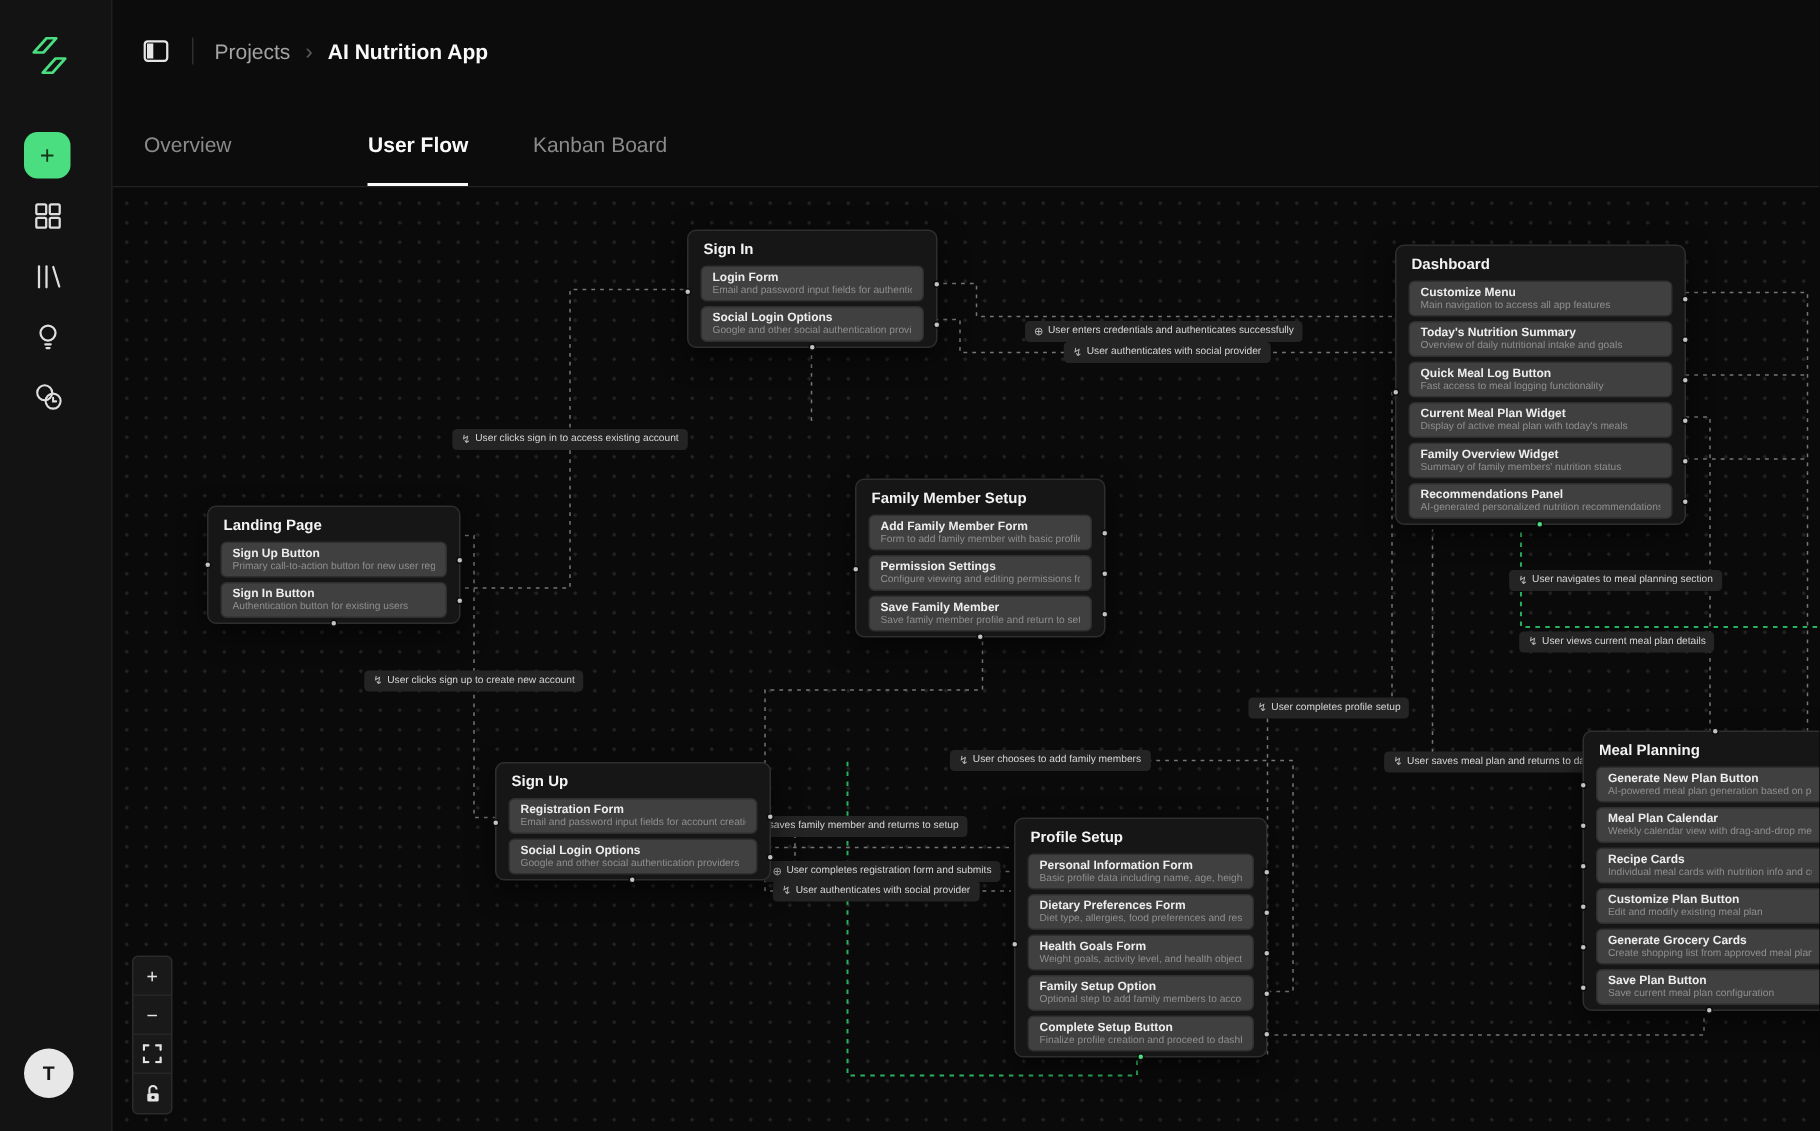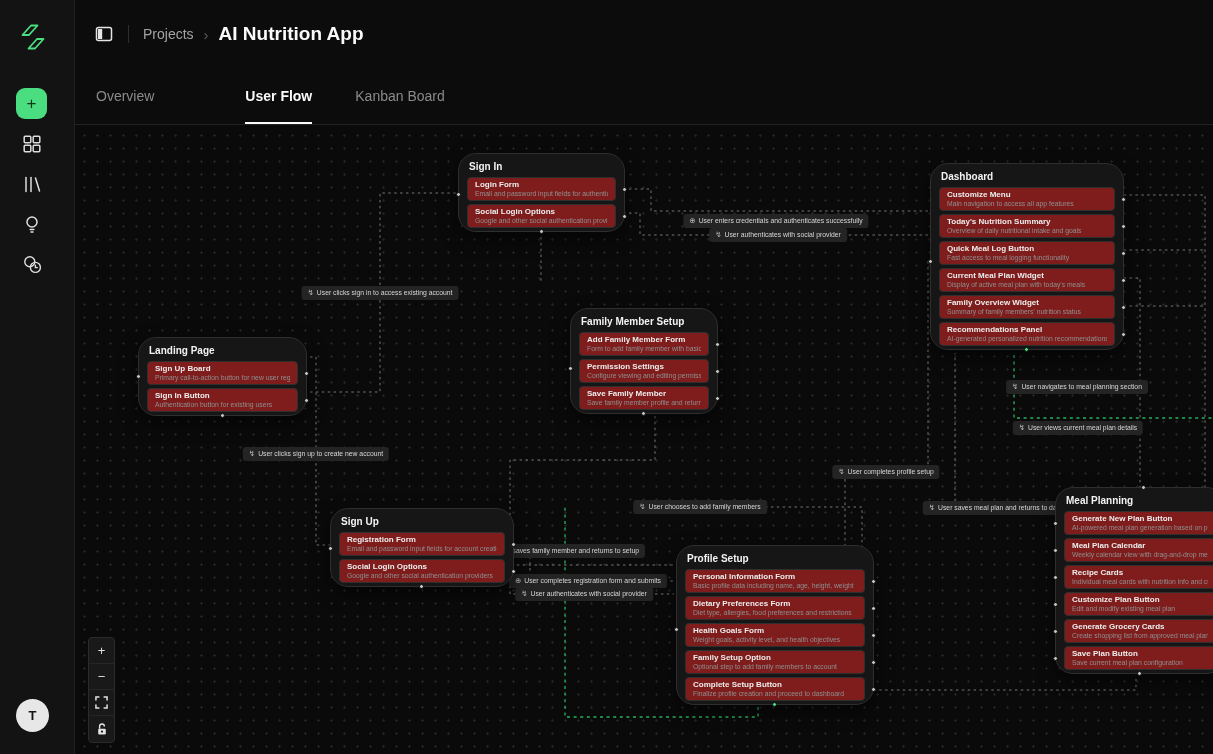--- a/index.html
+++ b/index.html
@@ -19,40 +19,40 @@
     background:#e7e7e7; color:#161616; font-size:13px; font-weight:700; text-align:center;
     line-height:33px; cursor:pointer; }
 
   
   .main { flex:1; display:flex; flex-direction:column; background:#0c0c0c; min-width:0; }
   .topbar { height:68px; display:flex; align-items:center; padding-left:18px; flex:0 0 68px;text-align:right; }
   .panel-toggle { background:none; border:none; padding:2px; cursor:pointer; color:#e5e5e5; display:flex; }
   .tb-div { width:1px; height:18px; background:#2e2e2e; margin:0 14px 0 13px; }
   .crumb { font-size:14px; color:#a3a3a3; cursor:pointer; }
   .crumb-sep { color:#5d5d5d; font-size:15px; margin:0 10px; }
-  .crumb-cur { font-size:19px; color:#fafafa; font-weight:600; }
+  .crumb-cur { font-size:14px; color:#fafafa; font-weight:600; }
 
   .tabs { height:57px; flex:0 0 57px; display:flex; align-items:stretch; gap:43px;
     padding-left:21px; border-bottom:1px solid #222; }
   .tab { display:flex; align-items:center; font-size:14px; color:#8a8a8a; cursor:pointer;
     border-bottom:2px solid transparent; padding-top:2px; }
   .tab.active { color:#fafafa; font-weight:600; border-bottom-color:#fafafa;margin-left:48px; }
 
   
   .canvas { position:relative; flex:1; overflow:hidden; background:#0a0a0a;
     background-image:radial-gradient(circle,#232323 1px,transparent 1.15px);
     background-size:13px 13px; background-position:3px 4px; }
   .edges { position:absolute; left:0; top:0; z-index:1; }
   .edges path.e { fill:none; stroke:#767676; stroke-width:1; stroke-dasharray:2.5 3.4; }
   .edges path.g { fill:none; stroke:#27b35e; stroke-width:1.3; stroke-dasharray:3 3.6; }
 
-  .node { position:absolute; background:#161616; border:1px solid #2e2e2e; border-radius:18px;
+  .node { position:absolute; background:#161616; border:1px solid #2e2e2e; border-radius:6px;
     box-shadow:0 6px 18px rgba(0,0,0,.55); z-index:3; cursor:grab; }
   .node-title { font-size:10px; font-weight:700; color:#f3f3f3; padding:7px 10px 5px; white-space:nowrap; }
-  .nrow { position:relative; margin:0 8px 3px; background:#7f1d1d; border:1px solid #2f2f2f;
+  .nrow { position:relative; margin:0 8px 3px; background:#404040; border:1px solid #2f2f2f;
     border-radius:4px; padding:2px 7px; overflow:visible; cursor:pointer; }
   .nrow-title { font-size:8px; font-weight:700; color:#ededed; line-height:10px;
     white-space:nowrap; overflow:hidden; }
   .nrow-desc { font-size:6.8px; color:#8f8f8f; line-height:8px; white-space:nowrap; overflow:hidden; }
   .port { position:absolute; width:5px; height:5px; border-radius:50%; background:#c3c3c3;
     border:1px solid #0d0d0d; z-index:4; }
   .port.r { right:-12px; top:9px; }
   .port.l { left:-12px; top:9px; }
   .bport { position:absolute; left:50%; bottom:-3px; margin-left:-3px; width:5px; height:5px;
     border-radius:50%; background:#c3c3c3; border:1px solid #0d0d0d; }
@@ -258,33 +258,33 @@
           <div class="nrow-desc">AI-generated personalized nutrition recommendations</div>
           <span class="port r"></span>
         </div>
         <span class="bport green"></span>
       </div>
 
       <div class="node" style="left:63px;top:212px;width:169px">
         <div class="node-title">Landing Page</div>
         <span class="sideport" style="left:-3px;top:36px"></span>
         <div class="nrow">
-          <div class="nrow-title">Sign Up Board</div>
+          <div class="nrow-title">Sign Up Button</div>
           <div class="nrow-desc">Primary call-to-action button for new user registration</div>
           <span class="port r"></span>
         </div>
         <div class="nrow">
           <div class="nrow-title">Sign In Button</div>
           <div class="nrow-desc">Authentication button for existing users</div>
           <span class="port r"></span>
         </div>
         <span class="bport"></span>
       </div>
 
-      <div class="node" style="left:495px;top:183px;width:148px">
+      <div class="node" style="left:495px;top:194px;width:167px">
         <div class="node-title">Family Member Setup</div>
         <span class="sideport" style="left:-3px;top:57px"></span>
         <div class="nrow">
           <div class="nrow-title">Add Family Member Form</div>
           <div class="nrow-desc">Form to add family member with basic profile information</div>
           <span class="port r"></span>
         </div>
         <div class="nrow">
           <div class="nrow-title">Permission Settings</div>
           <div class="nrow-desc">Configure viewing and editing permissions for family member</div>
@@ -307,21 +307,21 @@
           <span class="port r"></span>
         </div>
         <div class="nrow">
           <div class="nrow-title">Social Login Options</div>
           <div class="nrow-desc">Google and other social authentication providers</div>
           <span class="port r"></span>
         </div>
         <span class="bport"></span>
       </div>
 
-      <div class="node" style="left:601px;top:420px;width:198px">
+      <div class="node" style="left:601px;top:420px;width:169px">
         <div class="node-title">Profile Setup</div>
         <span class="sideport" style="left:-3px;top:81px"></span>
         <div class="nrow">
           <div class="nrow-title">Personal Information Form</div>
           <div class="nrow-desc">Basic profile data including name, age, height, weight</div>
           <span class="port r"></span>
         </div>
         <div class="nrow">
           <div class="nrow-title">Dietary Preferences Form</div>
           <div class="nrow-desc">Diet type, allergies, food preferences and restrictions</div>

